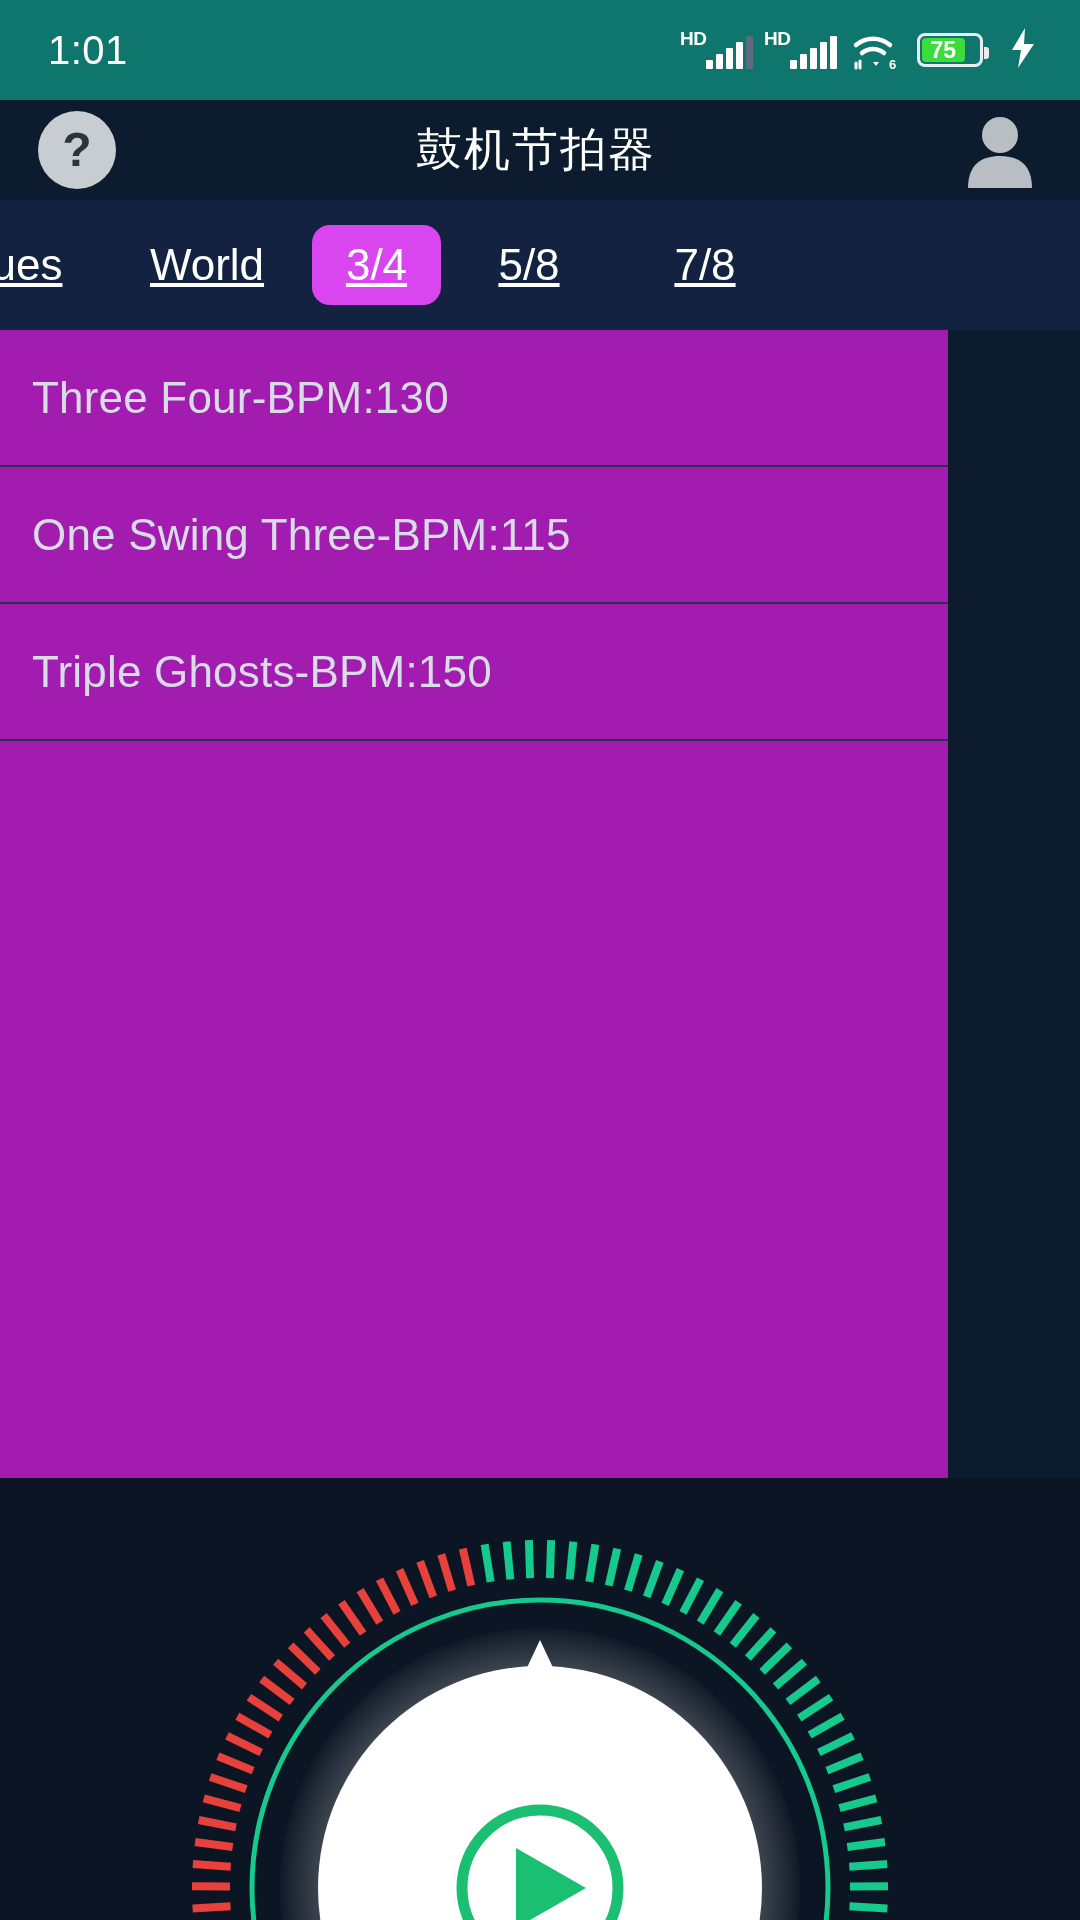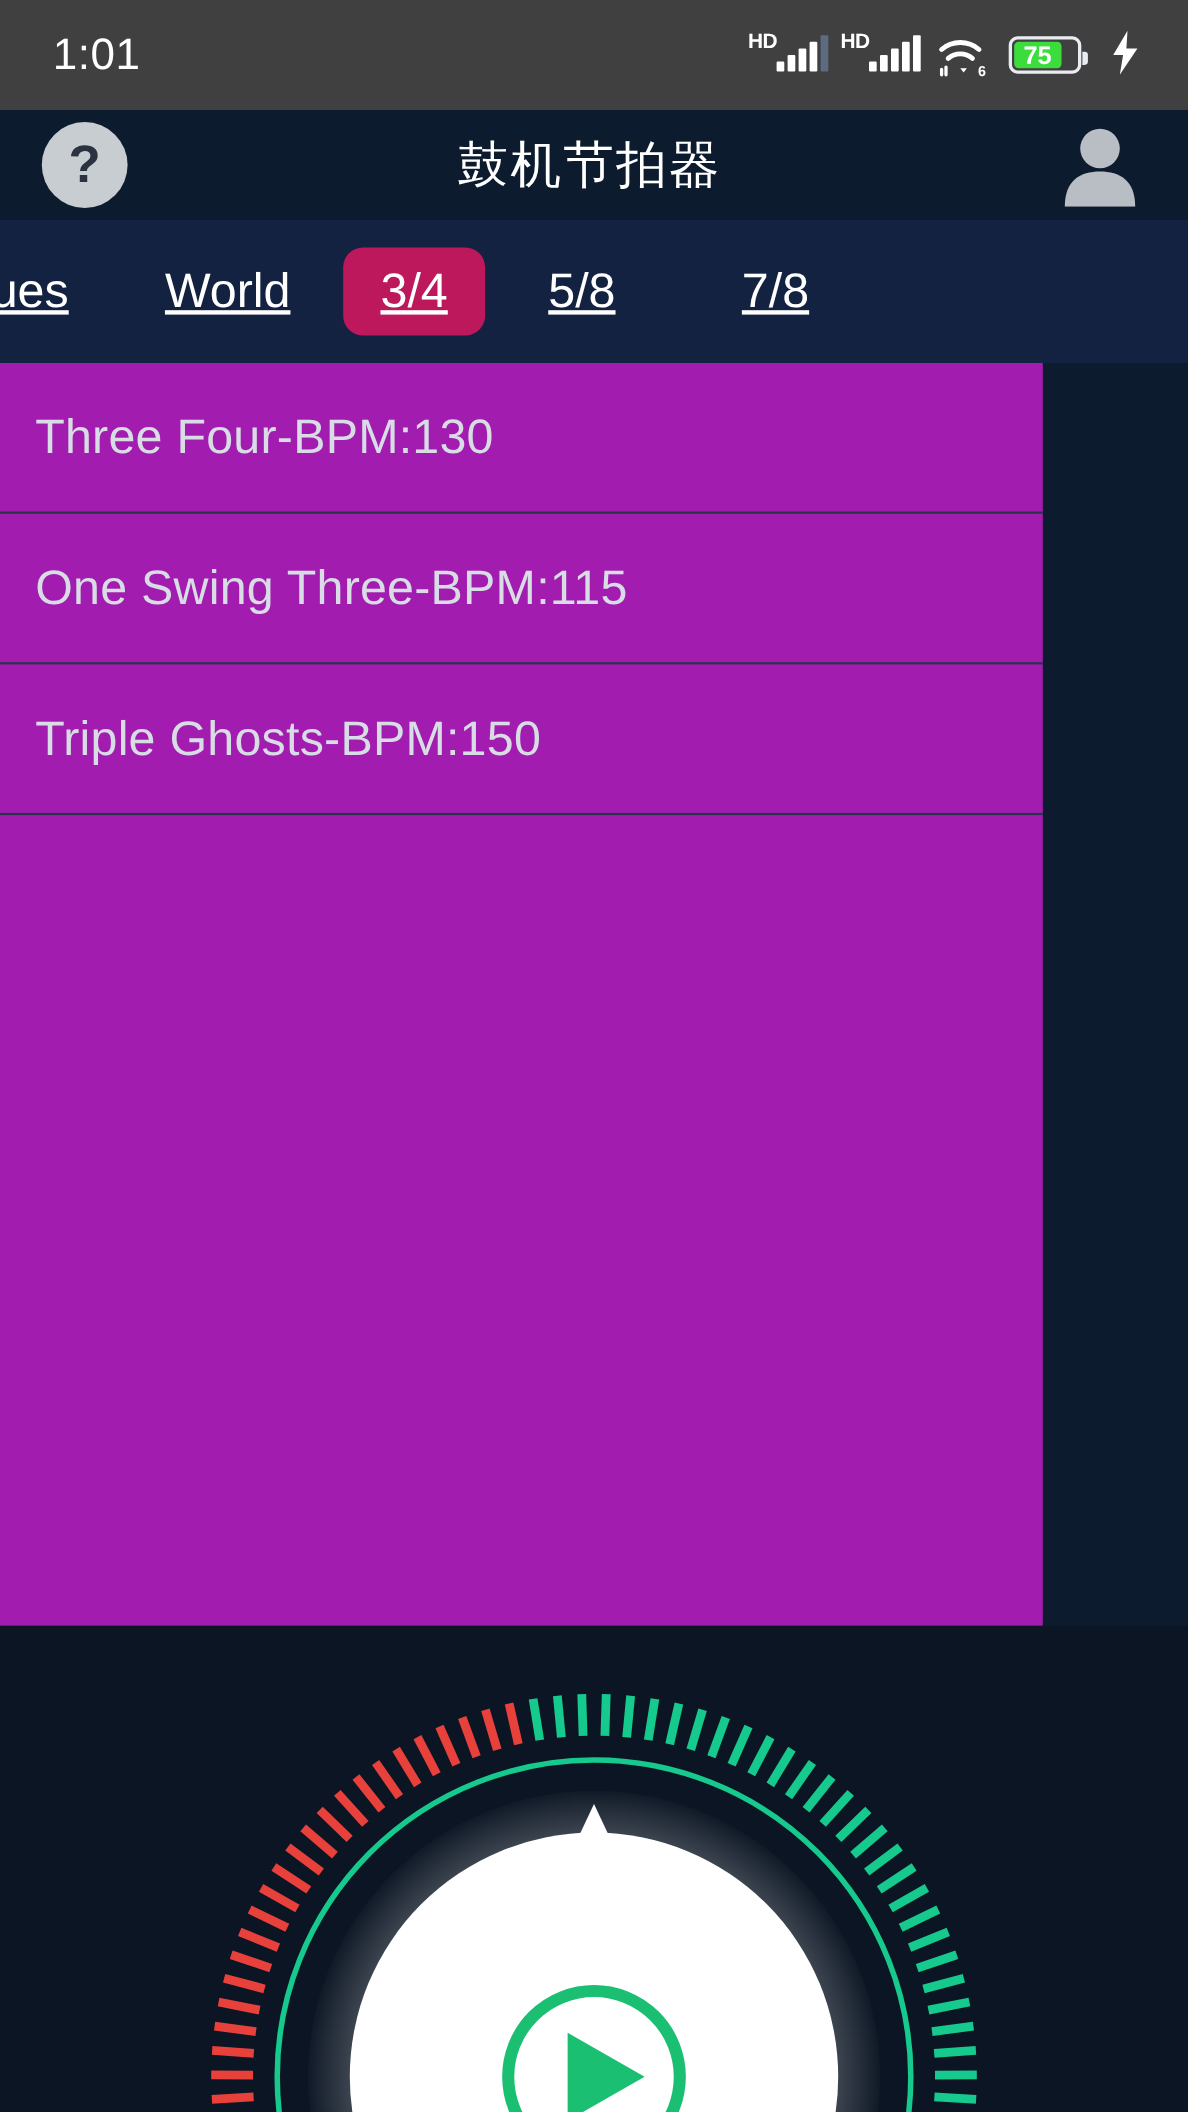--- a/index.html
+++ b/index.html
@@ -7,31 +7,31 @@
   body {
     background:#0d1b2f;
     font-family:"Liberation Sans", sans-serif;
     color:#ffffff;
     position:relative;
   }
 
   
   .statusbar{
     position:absolute; top:0; left:0; width:1080px; height:100px;
-    background:#404040;
+    background:#0f766e;
     display:flex; align-items:center; justify-content:space-between;
     padding:0 44px 0 48px;
   }
   .status-time{
     font-size:40px; font-weight:400; color:#ffffff; letter-spacing:0.5px;
     line-height:1;
   }
   .status-icons{ display:flex; align-items:center; gap:11px; }
 
-  .sig-wrap{ display:flex; align-items:center; position:relative; height:46px; }
+  .sig-wrap{ display:flex; align-items:flex-end; position:relative; height:46px; }
   .hd-label{
     position:absolute; top:2px; left:0;
     font-size:19px; font-weight:700; color:#ffffff; letter-spacing:-0.5px;
     line-height:1;
   }
   .bars{ display:flex; align-items:flex-end; gap:3px; margin-left:26px; margin-bottom:4px; }
   .bars i{ display:block; width:7px; background:#ffffff; border-radius:1px; }
   .bars i:nth-child(1){ height:9px; }
   .bars i:nth-child(2){ height:15px; }
   .bars i:nth-child(3){ height:21px; }
@@ -84,21 +84,21 @@
     display:flex; align-items:center; height:130px;
     padding-left:0; white-space:nowrap;text-decoration:underline;
   }
   .tab{
     flex:0 0 auto;
     display:flex; align-items:center; justify-content:center;
     font-size:44px; color:#ffffff; font-weight:400;
     height:80px; border-radius:18px;
   }
   .tab.clipped{ margin-left:-48px; }
-  .tab.active{ background:#be185d; color:#ffffff;text-align:right; }
+  .tab.active{ background:#d946ef; color:#ffffff;text-align:right; }
 
   
   .list{
     position:absolute; top:330px; left:0; width:948px; height:1148px;
     background:#a21caf;
   }
   .list-item{
     height:137px; display:flex; align-items:center;
     padding-left:32px;
     border-bottom:2px solid #28344a;

